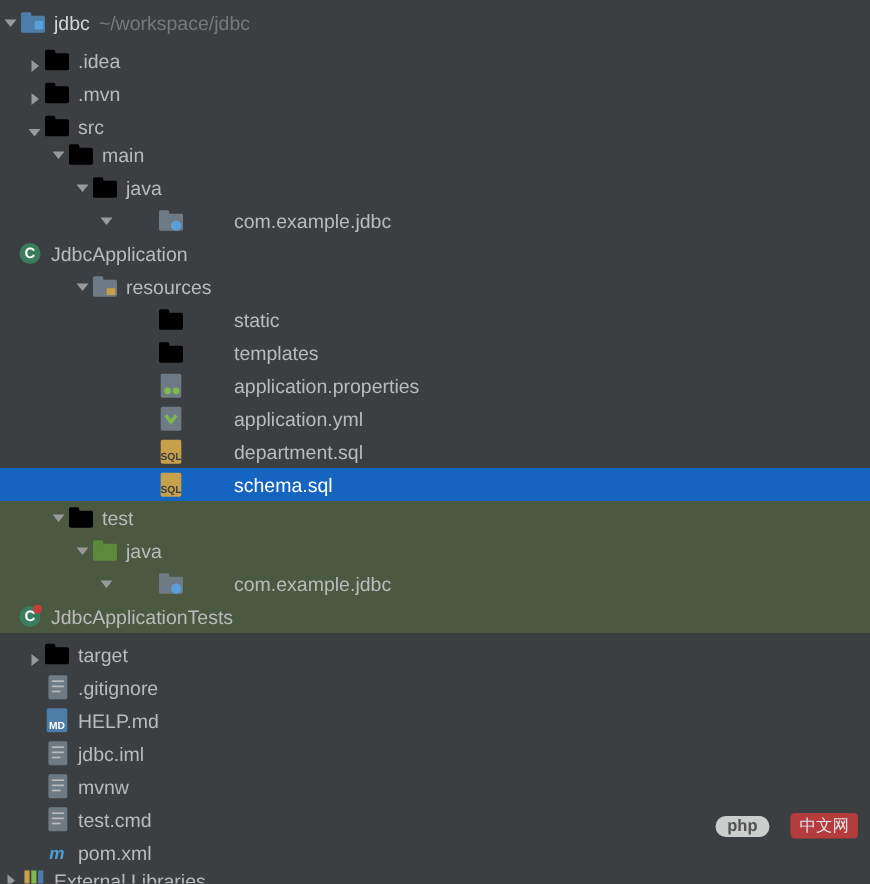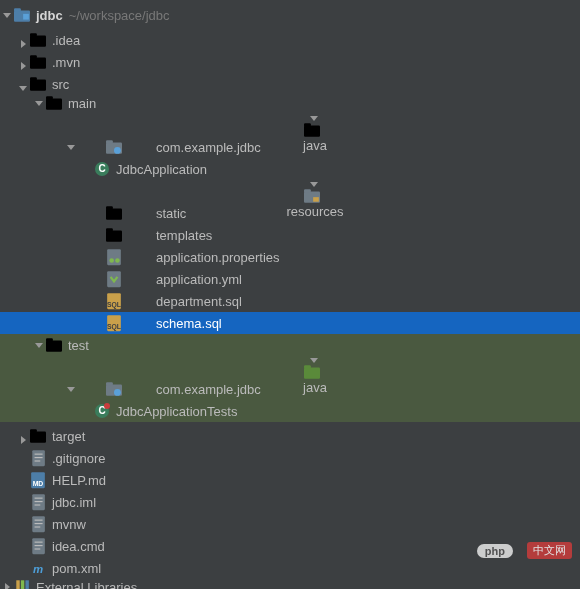--- a/index.html
+++ b/index.html
@@ -38,21 +38,21 @@
     .icon {
       width: 16px;
       height: 16px;
       display: inline-flex;
       align-items: center;
       justify-content: center;
       margin-right: 6px;
       flex-shrink: 0;
     }
     .label { color: #bbbbbb; }
-    .label.bold { font-weight: bold; color: #d4d4d4; }
+    .label.bold { font-weight: normal; color: #d4d4d4; }
     .path { color: #787878; margin-left: 6px; }
     .watermark {
       position: absolute;
       right: 8px;
       bottom: 30px;
       display: flex;
       align-items: center;
       gap: 14px;
       opacity: 0.85;
     }
@@ -67,23 +67,23 @@
     .watermark .cn {
       background: #c93c3c;
       color: #fff;
       border-radius: 3px;
       padding: 1px 6px;
       font-size: 11px;
     }
     .indent-0 { padding-left: 2px; }
     .indent-1 { padding-left: 18px; align-items: flex-end; }
     .indent-2 { padding-left: 34px; }
-    .indent-3 { padding-left: 50px; flex-direction: column; }
+    .indent-3 { padding-left: 50px; }
     .indent-4 { padding-left: 66px; gap: 28px; }
-    .indent-5 { padding-left: 82px; }
+    .indent-5 { }
   </style>
 </head>
 <body>
 
 <svg width="0" height="0" style="position:absolute">
   <defs>
     <g id="i-arrow-open">
         <path d="M0 2 L8 2 L4 7 Z" fill="#999"></path>
       </g>
     <g id="i-arrow-closed">
@@ -444,21 +444,21 @@
     <span class="label">mvnw</span>
   </div>
 
   <div class="row indent-1">
     <span class="spacer"></span>
     <span class="icon">
         <svg viewBox="0 0 14 16">
           <use href="#i-file"></use>
         </svg>
       </span>
-    <span class="label">idea.cmd</span>
+    <span class="label">test.cmd</span>
   </div>
 
   <div class="row indent-1">
     <span class="spacer"></span>
     <span class="icon">
         <svg viewBox="0 0 14 16">
           <use href="#i-maven"></use>
         </svg>
       </span>
     <span class="label">pom.xml</span>

